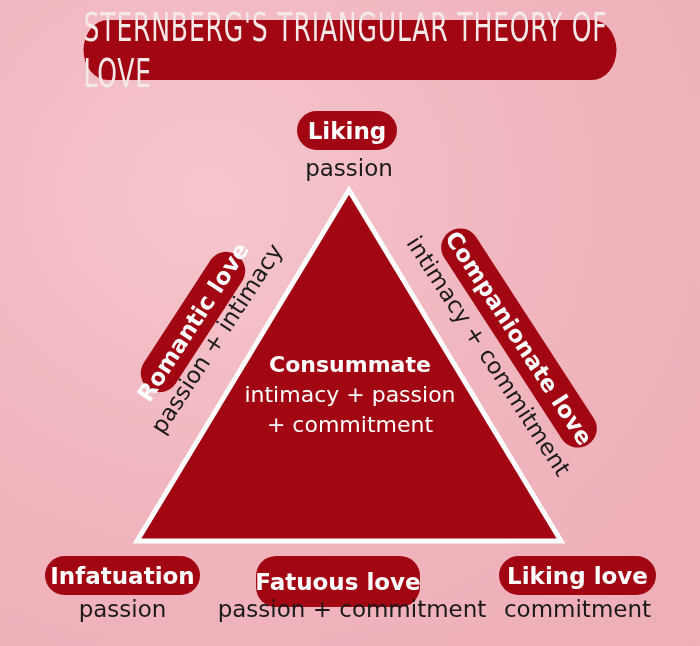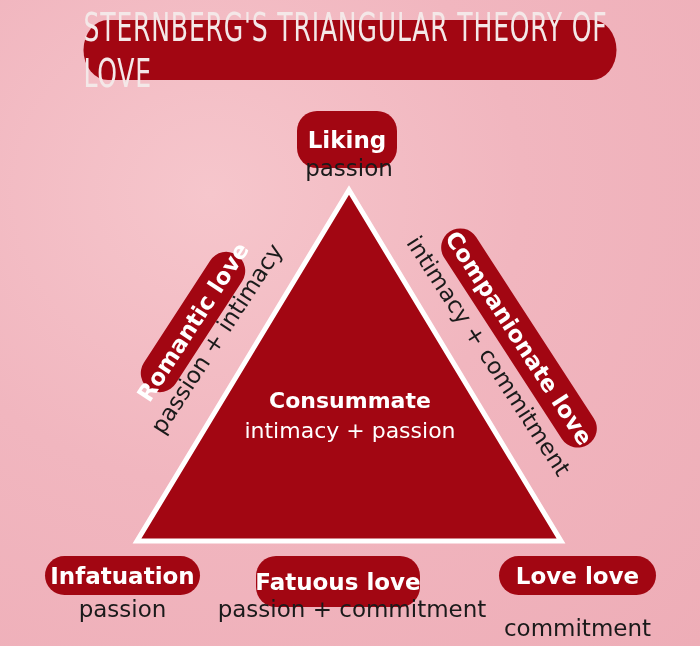--- a/index.html
+++ b/index.html
@@ -10,60 +10,61 @@
     background:#a20612;color:#f4e8e8;display:flex;align-items:center;justify-content:center;
     font-family:"DejaVu Sans Condensed","DejaVu Sans",sans-serif;font-size:34px;letter-spacing:1px;
     transform:scaleX(0.82);transform-origin:center;}
   .title-pill span{display:inline-block;transform:scaleY(1.15);font-weight:normal;}
   .pill{position:absolute;background:#a20612;color:#fff;font-weight:bold;border-radius:20px;
     display:flex;align-items:center;justify-content:center;font-size:23px;white-space:nowrap;}
   .sub{position:absolute;color:#1a1a1a;font-size:23px;white-space:nowrap;text-align:center;}
   .rot{position:absolute;transform-origin:center center;white-space:nowrap;}
   svg.tri{position:absolute;left:0;top:0;}
   .center-text{position:absolute;left:230px;top:350px;width:240px;text-align:center;color:#fff;line-height:30px;}
-  .center-text .t1{font-weight:bold;font-size:22px;margin-top:36px;}
+  .center-text .t1{font-weight:bold;font-size:22px;}
   .center-text .t2{font-size:22px;}
 </style>
 </head>
 <body>
 
 <div class="title-pill">
   <span>STERNBERG'S TRIANGULAR THEORY OF LOVE</span>
 </div>
 
 <svg class="tri" width="700" height="646">
   <polygon points="349,190 137,541 561,541" fill="#a20612" stroke="#ffffff" stroke-width="5" stroke-linejoin="miter"></polygon>
 </svg>
 
-<div class="pill" style="left:297px;top:111px;width:100px;height:57px;">
+<div class="pill" style="left:297px;top:111px;width:100px;height:39px;">
   <span>Liking</span>
 </div>
 <div class="sub" style="left:270px;top:155px;width:158px;">passion</div>
 
 <div class="rot pill" style="left:113px;top:303px;width:160px;height:38px;transform:rotate(-57deg);">
   <span>Romantic love</span>
 </div>
 <div class="rot sub" style="left:108px;top:325px;width:220px;height:30px;transform:rotate(-57deg);">passion + intimacy</div>
 
 <div class="rot pill" style="left:392px;top:319px;width:254px;height:38px;transform:rotate(57deg);">
   <span>Companionate love</span>
 </div>
 <div class="rot sub" style="left:347px;top:342px;width:280px;height:30px;transform:rotate(57deg);">intimacy + commitment</div>
 
 <div class="center-text">
   <div class="t1">Consummate</div>
   <div class="t2">intimacy + passion</div>
+  <div class="t2">+ commitment</div>
 </div>
 
 <div class="pill" style="left:45px;top:556px;width:155px;height:39px;">
   <span>Infatuation</span>
 </div>
 <div class="sub" style="left:45px;top:596px;width:155px;">passion</div>
 
 <div class="pill" style="left:256px;top:556px;width:164px;height:51px;">
   <span>Fatuous love</span>
 </div>
 <div class="sub" style="left:212px;top:596px;width:280px;">passion + commitment</div>
 
 <div class="pill" style="left:499px;top:556px;width:157px;height:39px;">
-  <span>Love love</span>
+  <span>Liking love</span>
 </div>
-<div class="sub" style="left:490px;top:596px;width:175px;margin-top:19px;">commitment</div>
+<div class="sub" style="left:490px;top:596px;width:175px;">commitment</div>
 
 </body></html>

